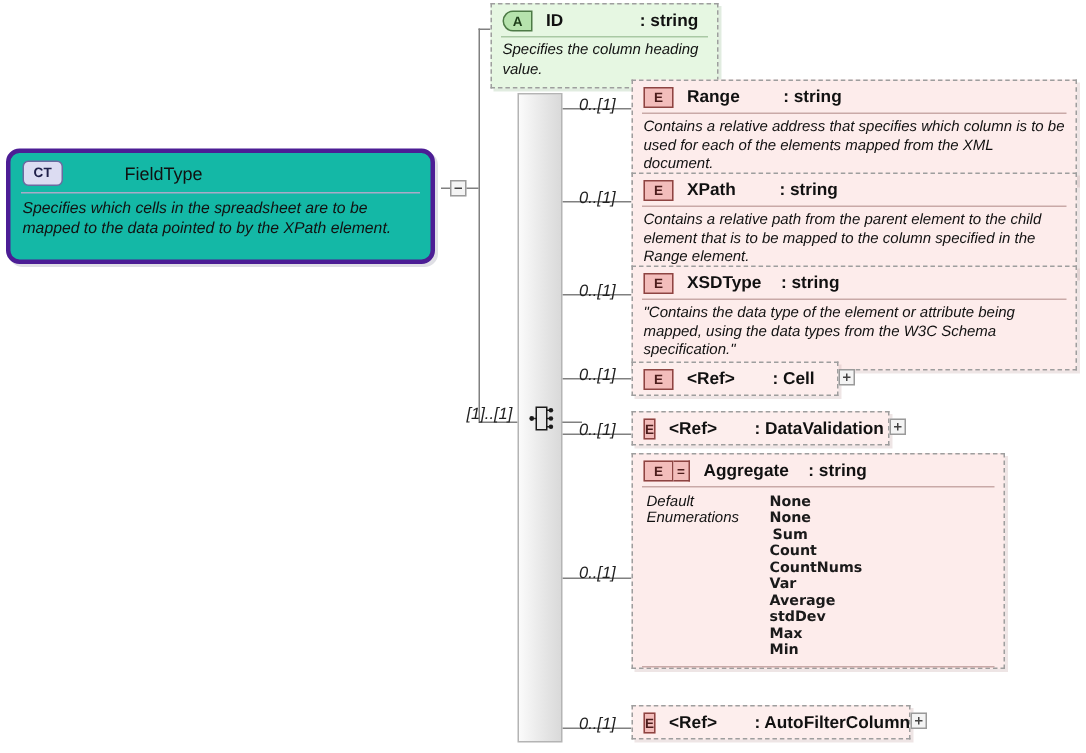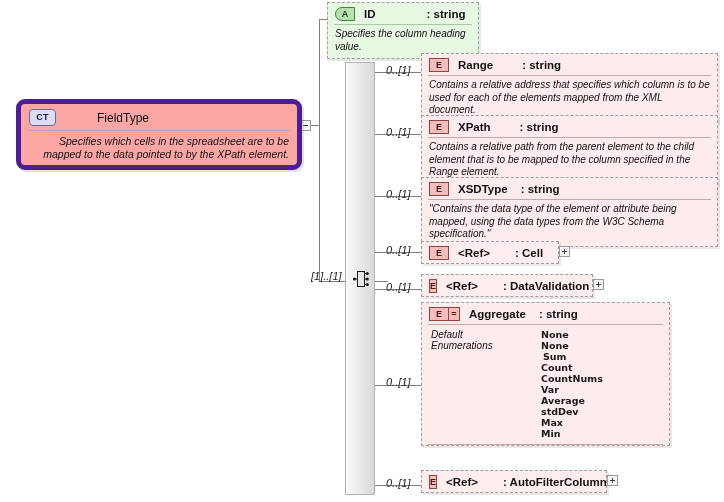--- a/index.html
+++ b/index.html
@@ -16,24 +16,24 @@
   }
   .canvas { position: absolute; inset: 0; }
 
   
   .vline { position: absolute; width: 1px; background: #808080; }
   .hline { position: absolute; height: 1px; background: #808080; }
 
   
   .ct-box {
     position: absolute;
-    left: 16px; top: 99px;
+    left: 4px; top: 99px;
     width: 286px;
-    background: #fca5a5;
-    border: 5px solid #4c1d95;
+    background: #14b8a6;
+    border: 3px solid #4c1d95;
     border-radius: 9px;
     box-shadow: 2px 2px 0 rgba(150,150,170,.30);
     box-sizing: border-box;
   }
   .ct-head {
     display: flex; align-items: center;
     gap: 8px;
     padding: 5px 8px 4px 8px;
   }
   .ct-badge {
@@ -47,23 +47,22 @@
     color: #20204a;
     display: flex; align-items: center; justify-content: center;
     line-height: 1;
   }
   .ct-title { font-size: 12px; color: #111; margin-left: 33px; }
   .ct-sep { height: 1px; background: #aaaac8; margin: 0 7px; }
   .ct-desc {
     font-style: italic;
     font-size: 10.5px;
     line-height: 13px;
-    padding: 4px 8px 4px 8px;
+    padding: 4px 8px 14px 8px;
     color: #111;
-    text-align: right;
   }
 
   
   .toggle {
     position: absolute;
     width: 11px; height: 11px;
     border: 1px solid #9a9a9a;
     background: #f4f4f4;
     box-sizing: border-box;
   }
@@ -162,21 +161,20 @@
 
   
   .enum-wrap { display: flex; padding: 4px 23px 5px 9px; gap: 0; }
   .enum-labels { width: 74px; }
   .enum-labels div { font-style: italic; font-size: 10px; line-height: 11px; color: #111; }
   .enum-values { margin-left: 8px; }
   .enum-values div {
     font-size: 9.5px; line-height: 11px; font-weight: bold;
     color: #1a1a1a;
     font-family: "DejaVu Sans", sans-serif;
-    margin-left: 28px;
   }
 </style>
 </head>
 <body>
 
 <div class="canvas">
 
   <div class="hline" style="left:294px; top:125px; width:7px;"></div>
 
   <div class="toggle" style="left:300px; top:120px;"></div>

